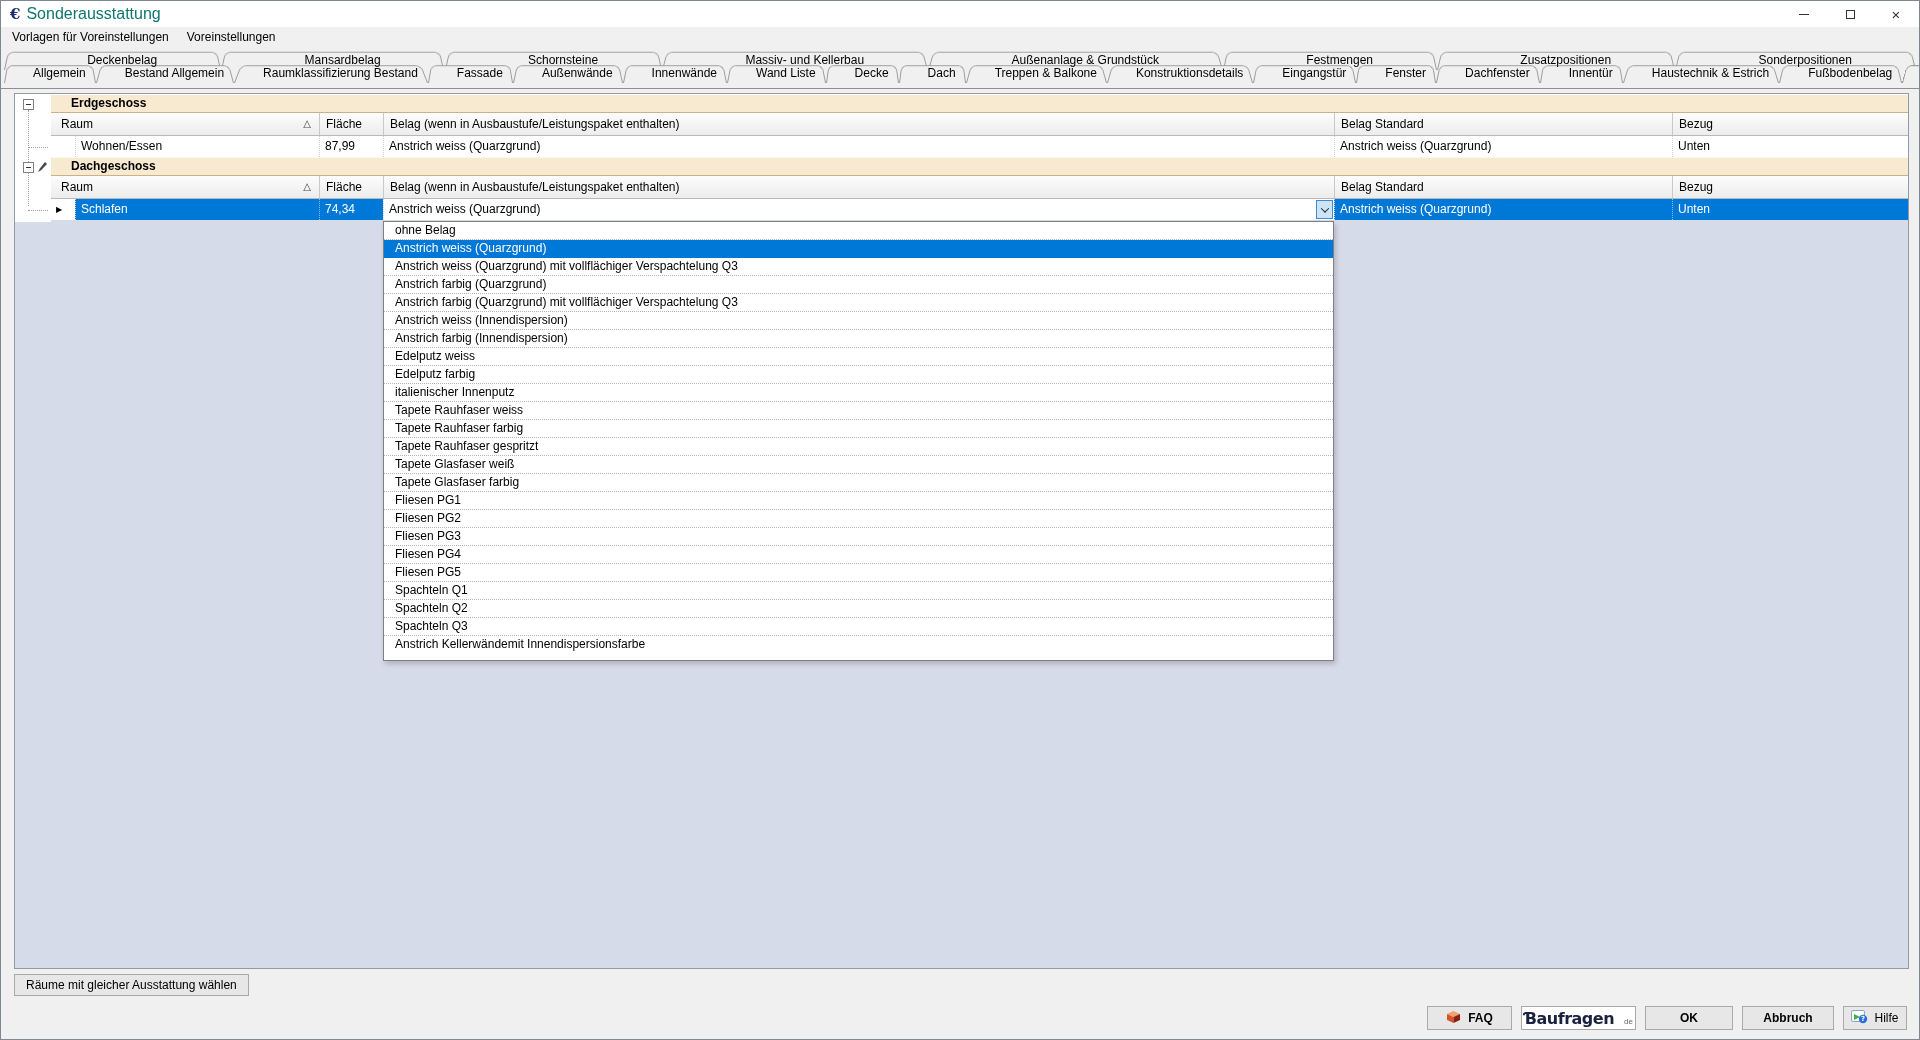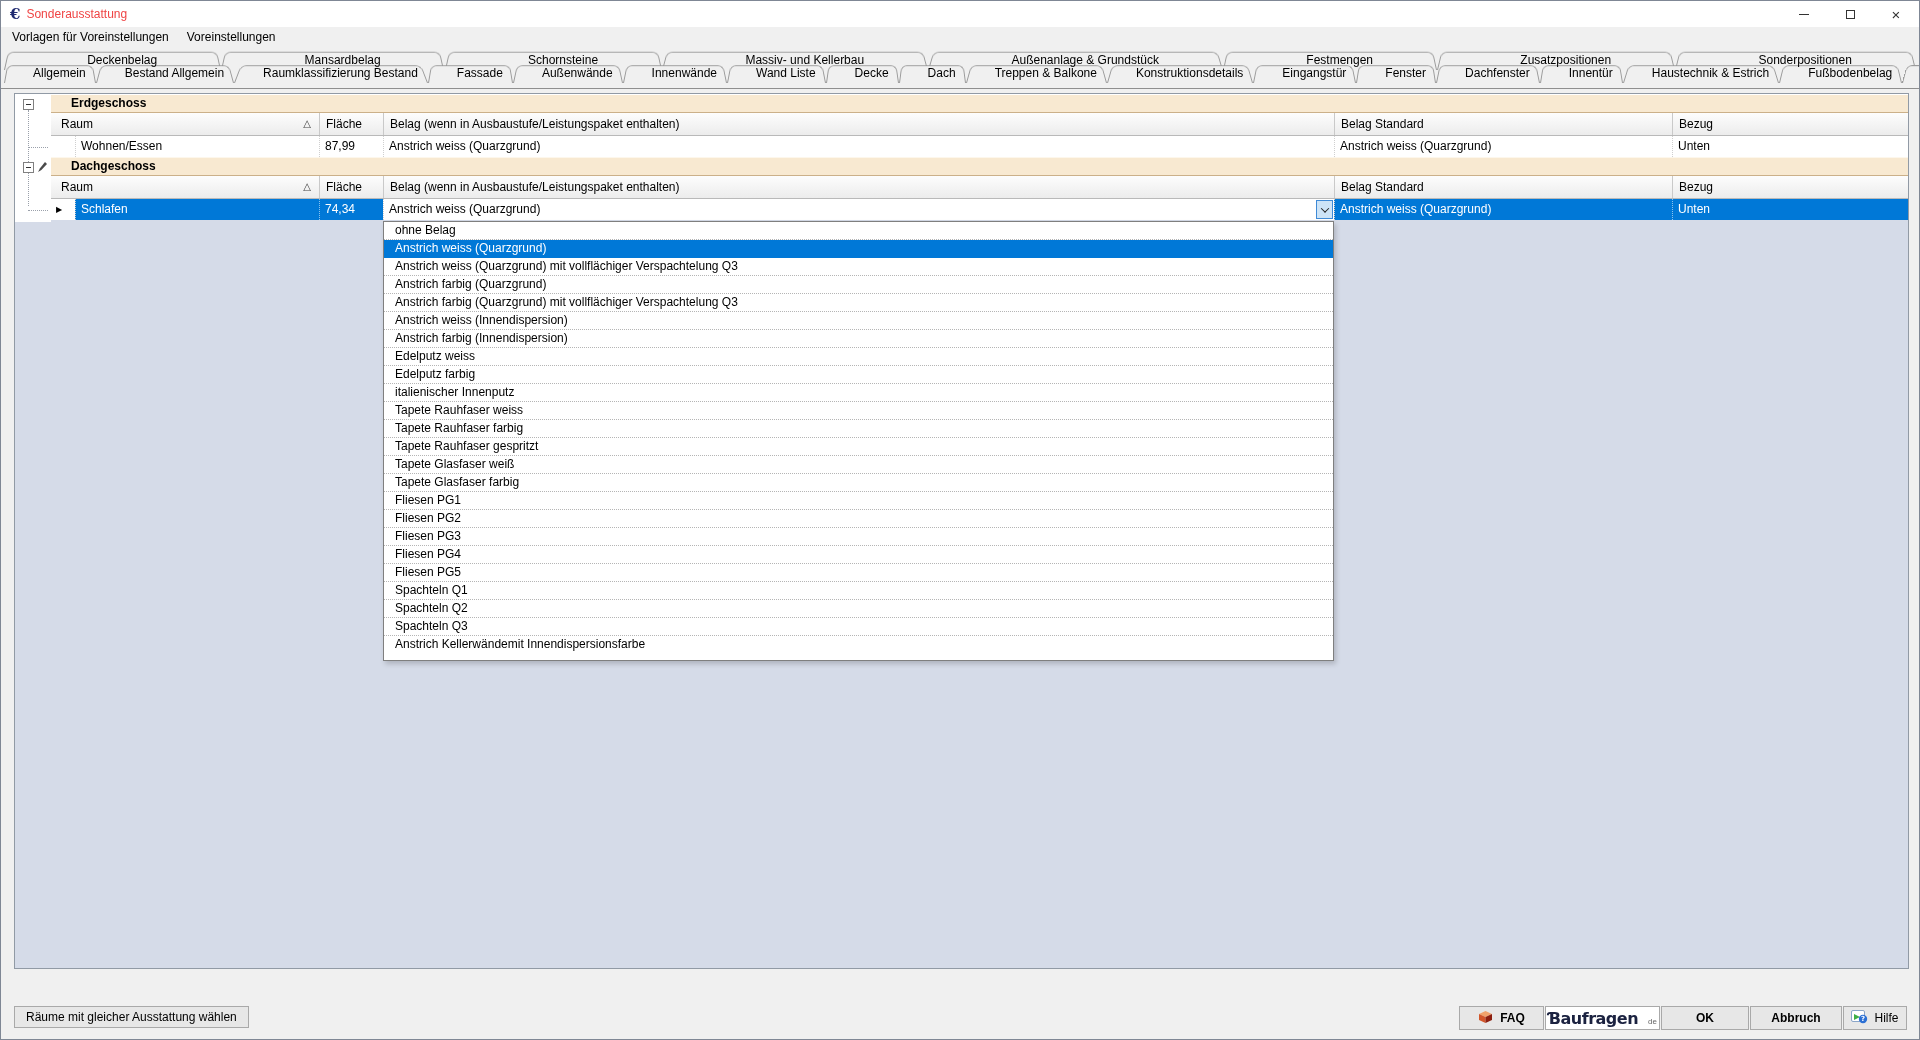--- a/index.html
+++ b/index.html
@@ -3,21 +3,21 @@
 <meta charset="utf-8">
 <style>
   * { box-sizing: border-box; margin: 0; padding: 0; }
   html,body { width:1920px; height:1040px; }
   body { font-family:"Liberation Sans","DejaVu Sans",sans-serif; font-size:12px; color:#000; }
   .app { position:relative; width:1920px; height:1040px; background:#f0f0f0; border:1px solid #7f8795; overflow:hidden; }
 
   
   .titlebar { position:absolute; top:0; left:0; right:0; height:26px; background:#ffffff; display:flex; align-items:center; }
   .app-icon { font-weight:bold; font-size:15px; color:#1f2a70; margin:0 6px 0 9px; font-family:"DejaVu Serif",serif; }
-  .title-text { font-size:12px; color:#ef4444; }
+  .title-text { font-size:16px; color:#0f766e; }
   .win-controls { position:absolute; right:0; top:0; height:26px; display:flex; }
   .win-btn { width:46px; height:26px; display:flex; align-items:center; justify-content:center; color:#333; }
   .glyph-min { width:10px; height:1px; background:#333; display:block; }
   .glyph-max { width:9px; height:9px; border:1px solid #333; display:block; }
   .glyph-close { font-size:15px; line-height:1; }
 
   
   .menubar { position:absolute; top:26px; left:0; right:0; height:20px; background:#f0f0f0; display:flex; align-items:center; padding-left:2px; }
   .menu-item { padding:2px 9px; font-size:12px; }
 
@@ -67,22 +67,22 @@
   .chev { width:6px; height:6px; border-right:1.5px solid #222; border-bottom:1.5px solid #222; transform:rotate(45deg) translate(-1px,-1px); }
 
   
   .dropdown { position:absolute; left:368px; top:127px; width:951px; background:#fff; border:1px solid #7f7f7f; padding-bottom:6px; z-index:10; box-shadow:2px 3px 5px rgba(0,0,0,.18); }
   .dd-item { height:18px; line-height:17.2px; padding-left:11px; font-size:12px; border-bottom:1px dotted #b5b5b5; white-space:nowrap; overflow:hidden; }
   .dd-item:last-child { border-bottom:none; }
   .dd-item.sel { background:#0078d7; color:#fff; border-bottom-color:transparent; }
 
   
   .btn { border:1px solid #a9a9a9; background:#e7e7e7; font-size:12px; display:flex; align-items:center; justify-content:center; cursor:default; }
-  .select-same-btn { position:absolute; top:973px; left:13px; height:22px; padding:0 11px;margin-top:32px; }
-  .footer-right { position:absolute; top:1005px; right:12px; display:flex; gap:1px;border-radius:11px; }
+  .select-same-btn { position:absolute; top:973px; left:13px; height:22px; padding:0 11px; }
+  .footer-right { position:absolute; top:1005px; right:12px; display:flex; gap:9px;border-radius:11px; }
   .fbtn { height:24px; }
   .faq-btn { width:85px; font-weight:bold; gap:7px; }
   .logo-btn { width:115px; background:#fff; }
   .logo-text { font-weight:bold; font-size:16px; color:#1b2240; letter-spacing:-0.5px; font-family:"DejaVu Sans",sans-serif; }
   .logo-de { font-size:8px; color:#666; margin-left:10px; align-self:flex-end; padding-bottom:3px; }
   .ok-btn { width:88px; font-weight:bold; }
   .cancel-btn { width:92px; font-weight:bold; }
   .help-btn { width:64px; gap:6px; }
 </style>
 </head>

